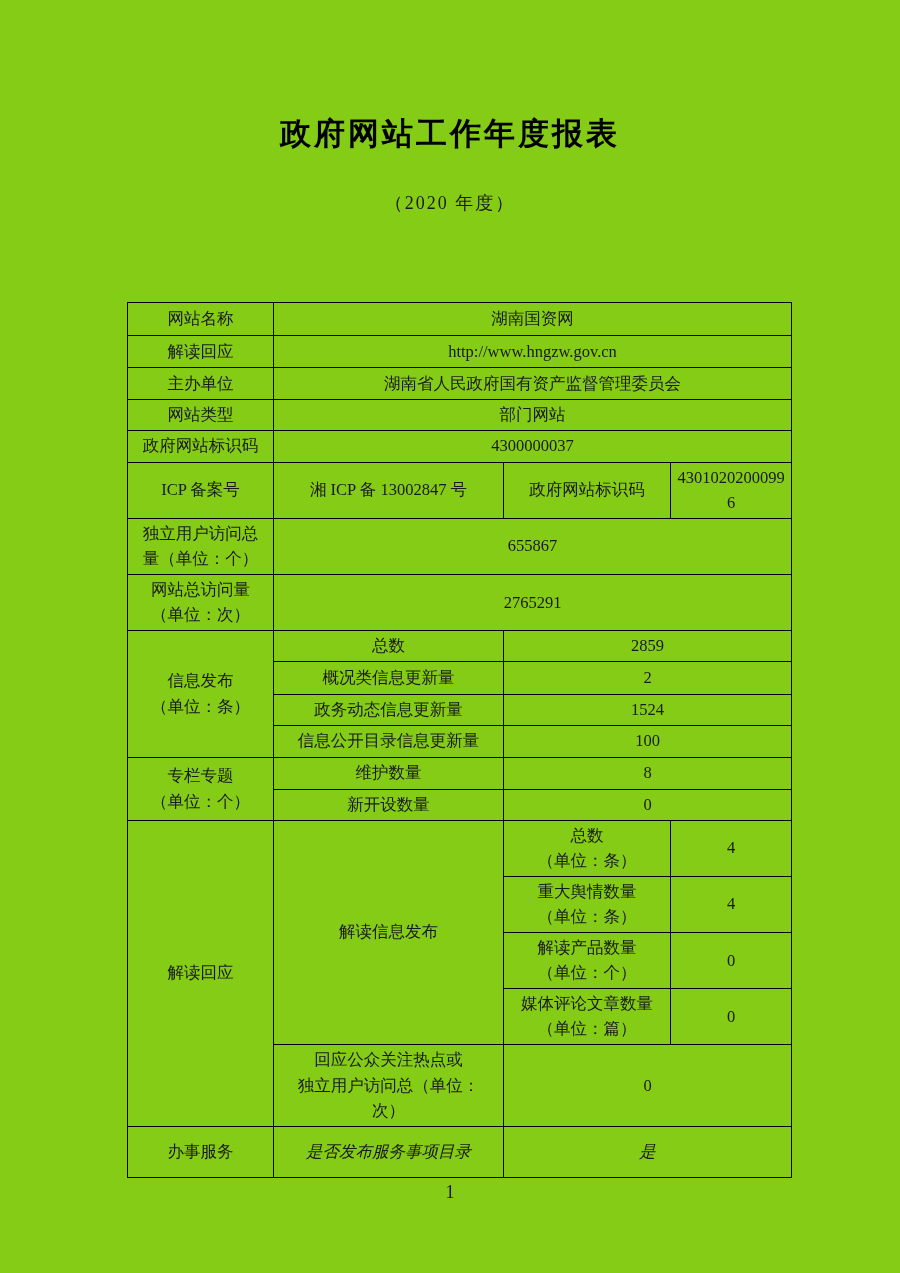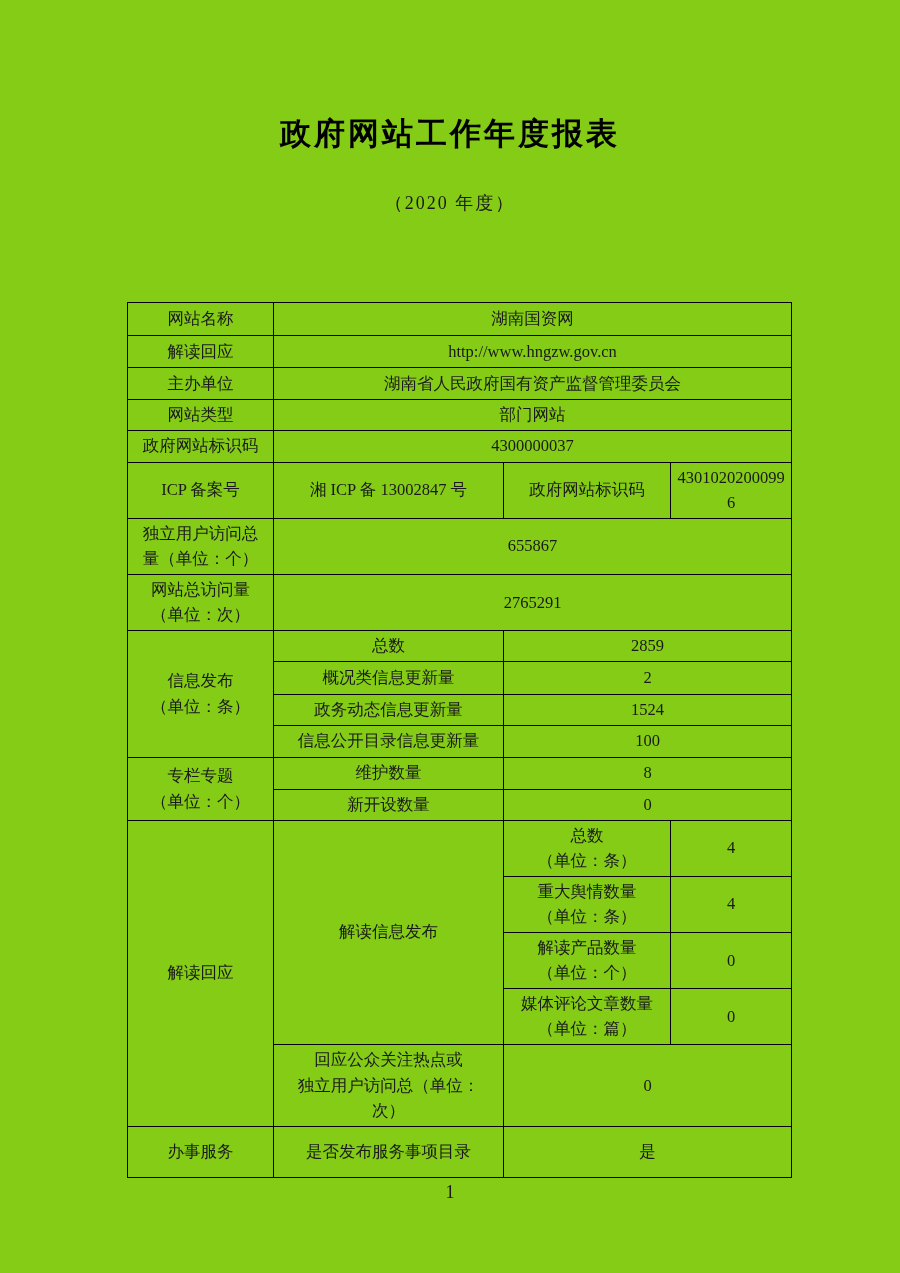--- a/index.html
+++ b/index.html
@@ -55,21 +55,21 @@
     border: 1px solid #000000;
     text-align: center;
     vertical-align: middle;
     font-size: 16.5px;
     line-height: 1.55;
     padding: 2px 5px;
     white-space: pre-line;
     color: #1a1a1a;
   }
   td.break-all { word-break: break-all; }
-  td.va-top { vertical-align: top; padding-top: 5px; }
+  td.va-top { vertical-align: top; padding-top: 5px; font-style: italic; }
   td.va-bottom { vertical-align: bottom; padding-bottom: 6px; }
   .page-number {
     position: absolute;
     top: 1182px;
     left: 0;
     width: 100%;
     text-align: center;
     font-size: 18px;
     color: #1a1a1a;
   }

